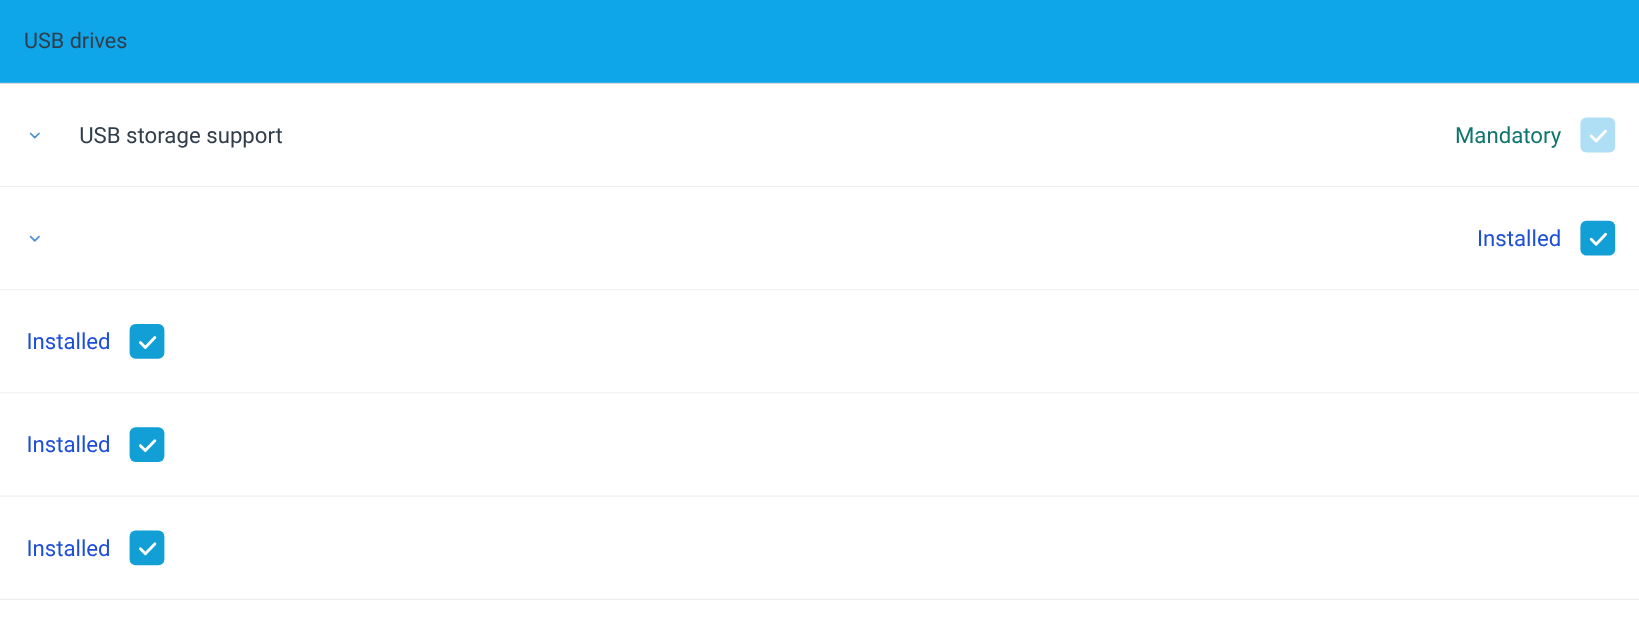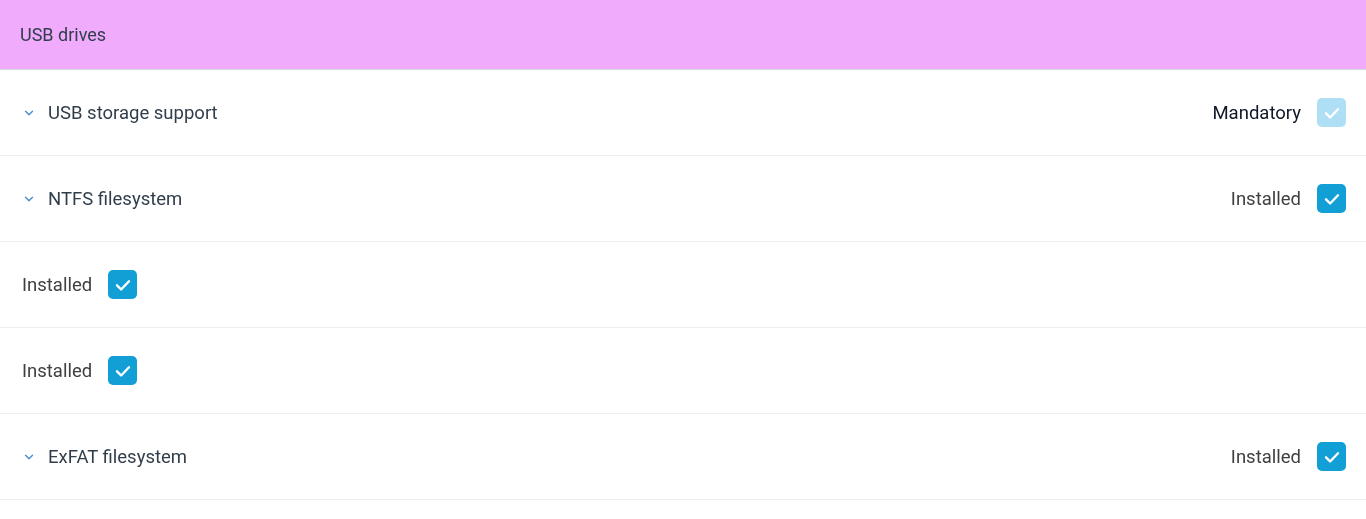--- a/index.html
+++ b/index.html
@@ -8,37 +8,37 @@
       padding: 0;
     }
     body {
       font-family: -apple-system, BlinkMacSystemFont, "Segoe UI", Roboto, "Helvetica Neue", Arial, sans-serif;
       font-size: 17.5px;
       color: #303e4b;
       background: #ffffff;
       width: 1366px;
     }
     .section-header {
-      background: #f0abfc;
+      background: #0ea5e9;
       padding: 24px 20px;
       border-bottom: 1px solid #d9dcde;
       color: #303e4b;
       font-size: 18px;
     }
     .row {
       display: flex;
       align-items: center;
       padding: 28px 20px 28px 22px;
       border-bottom: 1px solid #eceeef;
       background: #ffffff;
     }
     .row-left {
       display: flex;
       align-items: center;
-      gap: 12px;
+      gap: 30px;
       flex: 1;
     }
     .row-right {
       display: flex;
       align-items: center;
       gap: 16px;
     }
     .chevron {
       width: 14px;
       height: 14px;
@@ -49,25 +49,25 @@
     }
     .chevron svg {
       width: 14px;
       height: 14px;
     }
     .item-label {
       color: #303e4b;
       font-size: 18.5px;
     }
     .status-text {
-      color: #404040;
+      color: #1d4ed8;
       font-size: 18.5px;
     }
     .status-text.mandatory {
-      color: #0f172a;
+      color: #0f766e;
     }
     .checkbox {
       width: 29px;
       height: 29px;
       border-radius: 5px;
       display: inline-flex;
       align-items: center;
       justify-content: center;
       flex-shrink: 0;
     }
@@ -108,21 +108,20 @@
         </span>
       </div>
     </div>
     <div class="row">
       <div class="row-left">
         <span class="chevron">
           <svg viewBox="0 0 24 24" fill="none" stroke="#4f90d0" stroke-width="2.5" stroke-linecap="round" stroke-linejoin="round">
             <polyline points="6 9 12 15 18 9"></polyline>
           </svg>
         </span>
-        <span class="item-label">NTFS filesystem</span>
       </div>
       <div class="row-right">
         <span class="status-text ">Installed</span>
         <span class="checkbox enabled">
           <svg viewBox="0 0 24 24" fill="none" stroke="#ffffff" stroke-width="3.2" stroke-linecap="round" stroke-linejoin="round">
             <polyline points="4 12.5 9.5 18 20 7"></polyline>
           </svg>
         </span>
       </div>
     </div>
@@ -140,28 +139,20 @@
       <div class="row-right">
         <span class="status-text ">Installed</span>
         <span class="checkbox enabled">
           <svg viewBox="0 0 24 24" fill="none" stroke="#ffffff" stroke-width="3.2" stroke-linecap="round" stroke-linejoin="round">
             <polyline points="4 12.5 9.5 18 20 7"></polyline>
           </svg>
         </span>
       </div>
     </div>
     <div class="row">
-      <div class="row-left">
-        <span class="chevron">
-          <svg viewBox="0 0 24 24" fill="none" stroke="#4f90d0" stroke-width="2.5" stroke-linecap="round" stroke-linejoin="round">
-            <polyline points="6 9 12 15 18 9"></polyline>
-          </svg>
-        </span>
-        <span class="item-label">ExFAT filesystem</span>
-      </div>
       <div class="row-right">
         <span class="status-text ">Installed</span>
         <span class="checkbox enabled">
           <svg viewBox="0 0 24 24" fill="none" stroke="#ffffff" stroke-width="3.2" stroke-linecap="round" stroke-linejoin="round">
             <polyline points="4 12.5 9.5 18 20 7"></polyline>
           </svg>
         </span>
       </div>
     </div>
   </div>

